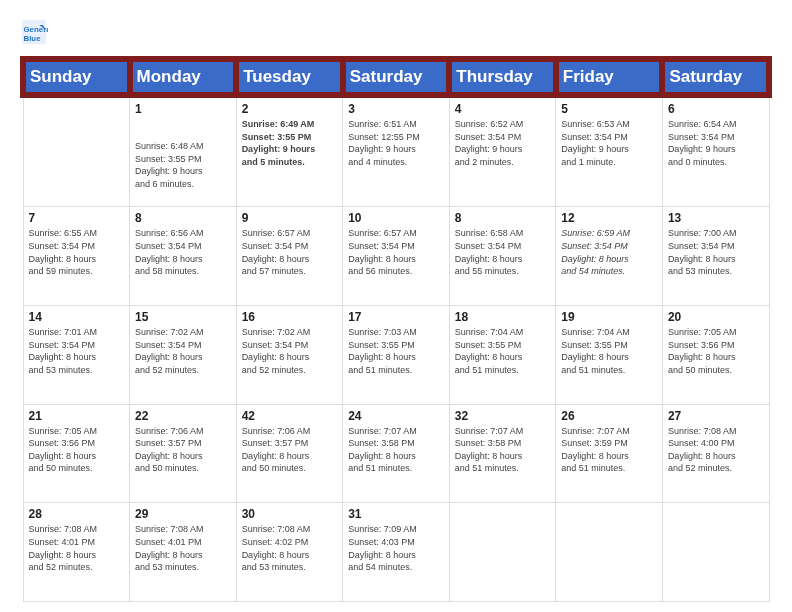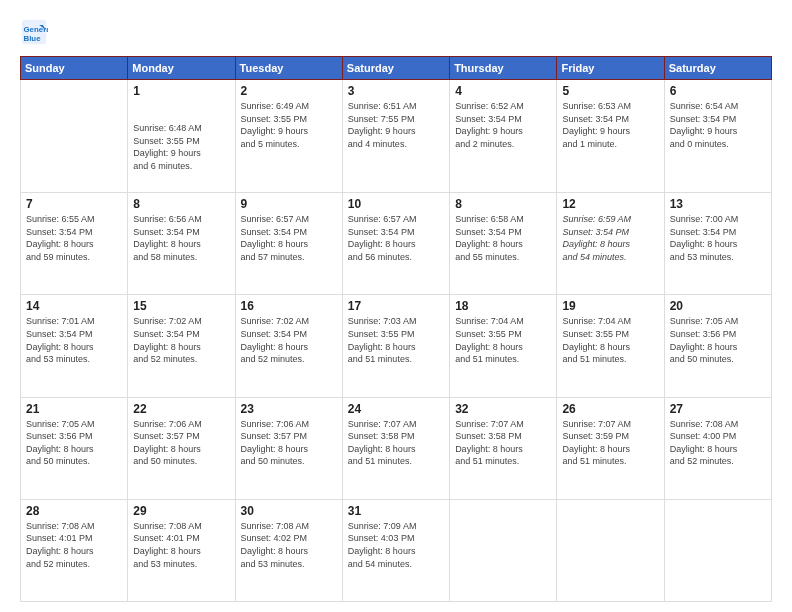--- a/index.html
+++ b/index.html
@@ -49,25 +49,25 @@
     .calendar {
       flex: 1;
       border: 1px solid #ccc;
       border-collapse: collapse;
       width: 100%;
       table-layout: fixed;
     }
     .calendar th {
       background: #3b6bc9;
       color: #fff;
-      font-size: 11px;
+      font-size: 17px;
       font-weight: bold;
       padding: 5px 4px;
       text-align: left;
-      border: 1px solid #7f1d1d;
+      border: 6px solid #7f1d1d;
     }
     .calendar td {
       vertical-align: top;
       padding: 4px 5px;
       border: 1px solid #ddd;
       font-size: 9.5px;
       color: #333;
       height: 88px;
     }
     .day-num {
@@ -135,29 +135,29 @@
           <td class="empty-cell"></td>
           <td>
             <span class="day-num">1</span>
             <div class="day-info" style="white-space: pre-line; margin-top: 24px;">Sunrise: 6:48 AM
 Sunset: 3:55 PM
 Daylight: 9 hours
 and 6 minutes.</div>
           </td>
           <td>
             <span class="day-num">2</span>
-            <div class="day-info" style="white-space: pre-line;">Sunrise: 6:49 AM
+            <div class="day-info" style="white-space: pre-line; font-weight: bold;">Sunrise: 6:49 AM
 Sunset: 3:55 PM
 Daylight: 9 hours
 and 5 minutes.</div>
           </td>
           <td>
             <span class="day-num">3</span>
             <div class="day-info" style="white-space: pre-line;">Sunrise: 6:51 AM
-Sunset: 7:55 PM
+Sunset: 12:55 PM
 Daylight: 9 hours
 and 4 minutes.</div>
           </td>
           <td>
             <span class="day-num">4</span>
             <div class="day-info" style="white-space: pre-line;">Sunrise: 6:52 AM
 Sunset: 3:54 PM
 Daylight: 9 hours
 and 2 minutes.</div>
           </td>
@@ -287,21 +287,21 @@
 and 50 minutes.</div>
           </td>
           <td>
             <span class="day-num">22</span>
             <div class="day-info" style="white-space: pre-line;">Sunrise: 7:06 AM
 Sunset: 3:57 PM
 Daylight: 8 hours
 and 50 minutes.</div>
           </td>
           <td>
-            <span class="day-num">23</span>
+            <span class="day-num">42</span>
             <div class="day-info" style="white-space: pre-line;">Sunrise: 7:06 AM
 Sunset: 3:57 PM
 Daylight: 8 hours
 and 50 minutes.</div>
           </td>
           <td>
             <span class="day-num">24</span>
             <div class="day-info" style="white-space: pre-line;">Sunrise: 7:07 AM
 Sunset: 3:58 PM
 Daylight: 8 hours

